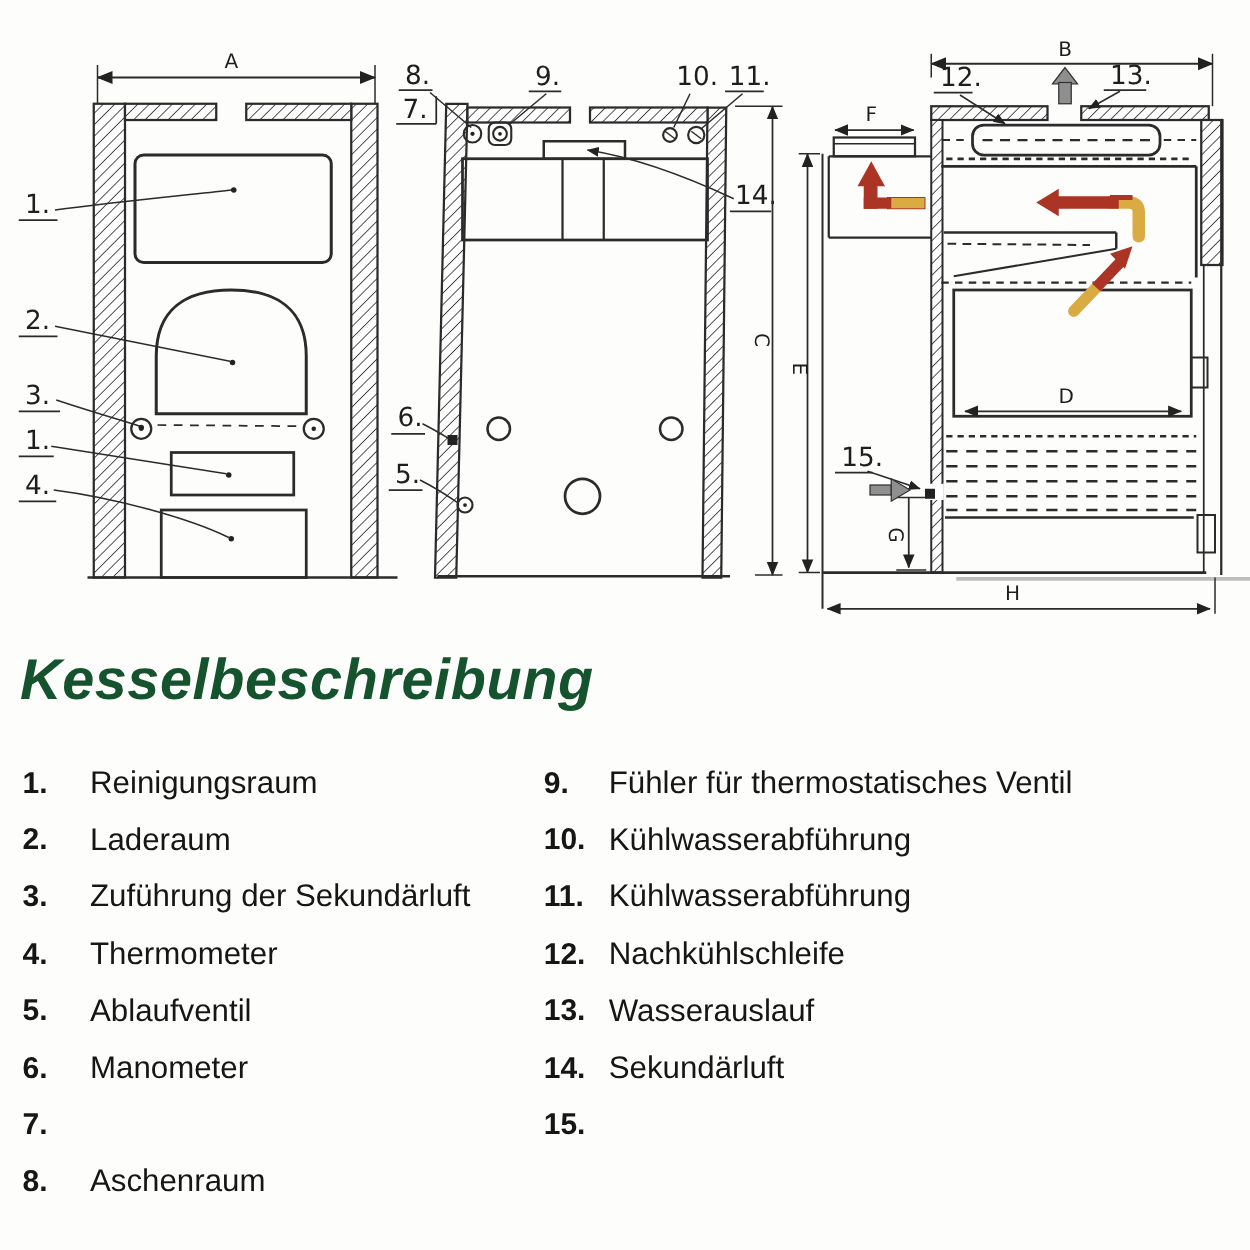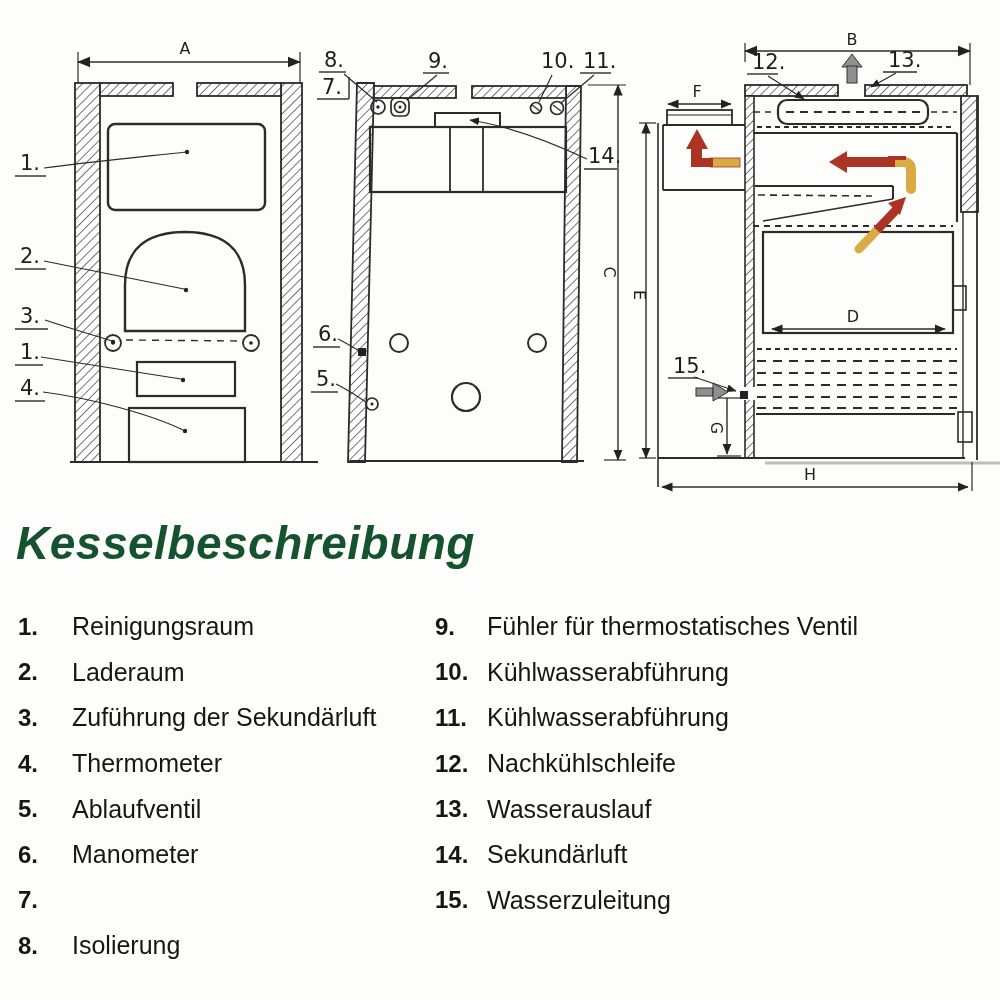--- a/index.html
+++ b/index.html
@@ -333,21 +333,21 @@
       </div>
   <div class="legrow">
         <span class="legnum">6.</span>
         <span class="leglbl">Manometer</span>
       </div>
   <div class="legrow">
         <span class="legnum">7.</span>
       </div>
   <div class="legrow">
         <span class="legnum">8.</span>
-        <span class="leglbl">Isolierung</span>
+        <span class="leglbl">Aschenraum</span>
       </div>
 </div>
 
 <div class="leg-col right">
   <div class="legrow">
         <span class="legnum">9.</span>
         <span class="leglbl">Fühler für thermostatisches Ventil</span>
       </div>
   <div class="legrow">
         <span class="legnum">10.</span>
@@ -364,17 +364,16 @@
   <div class="legrow">
         <span class="legnum">13.</span>
         <span class="leglbl">Wasserauslauf</span>
       </div>
   <div class="legrow">
         <span class="legnum">14.</span>
         <span class="leglbl">Sekundärluft</span>
       </div>
   <div class="legrow">
         <span class="legnum">15.</span>
-        <span class="leglbl">Wasserzuleitung</span>
       </div>
 </div>
 
 </div>
 
 </body></html>

